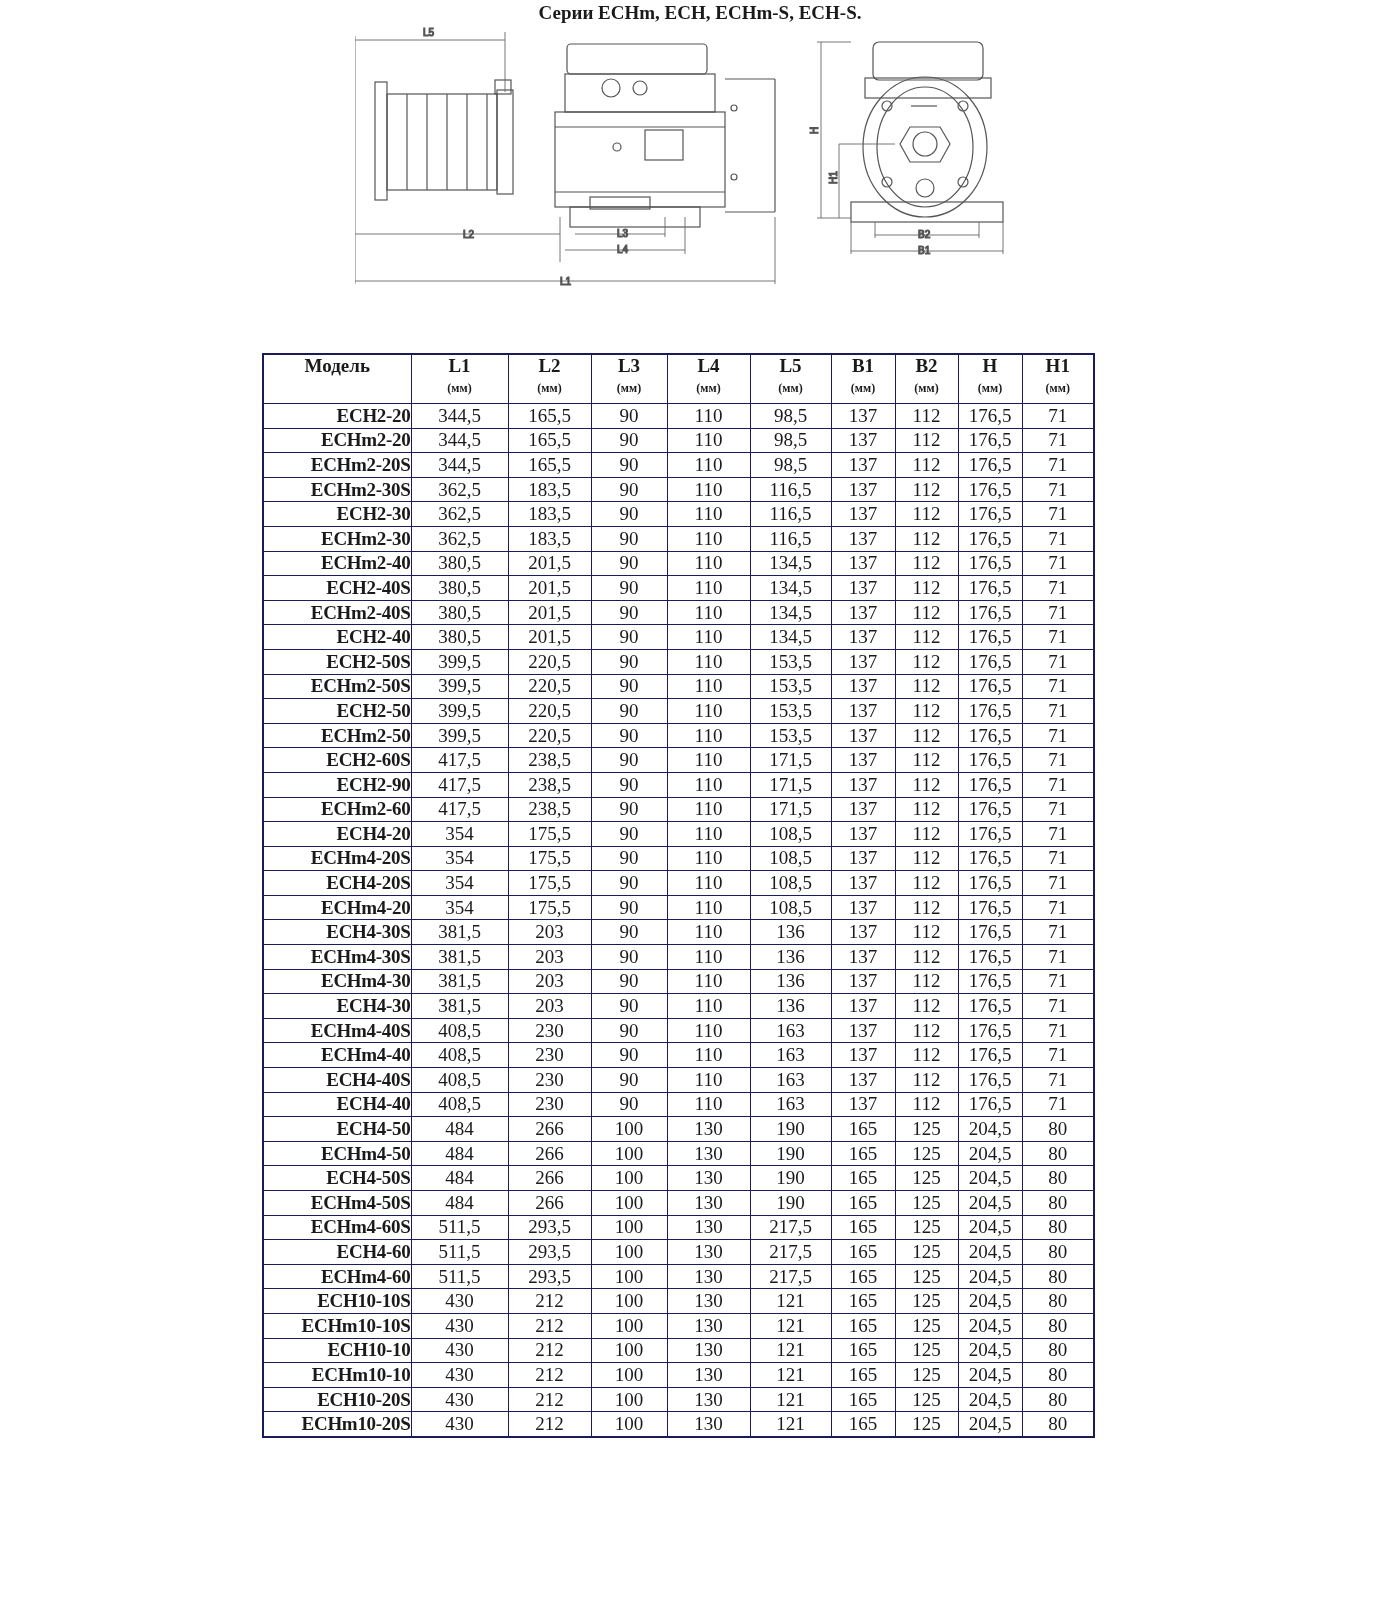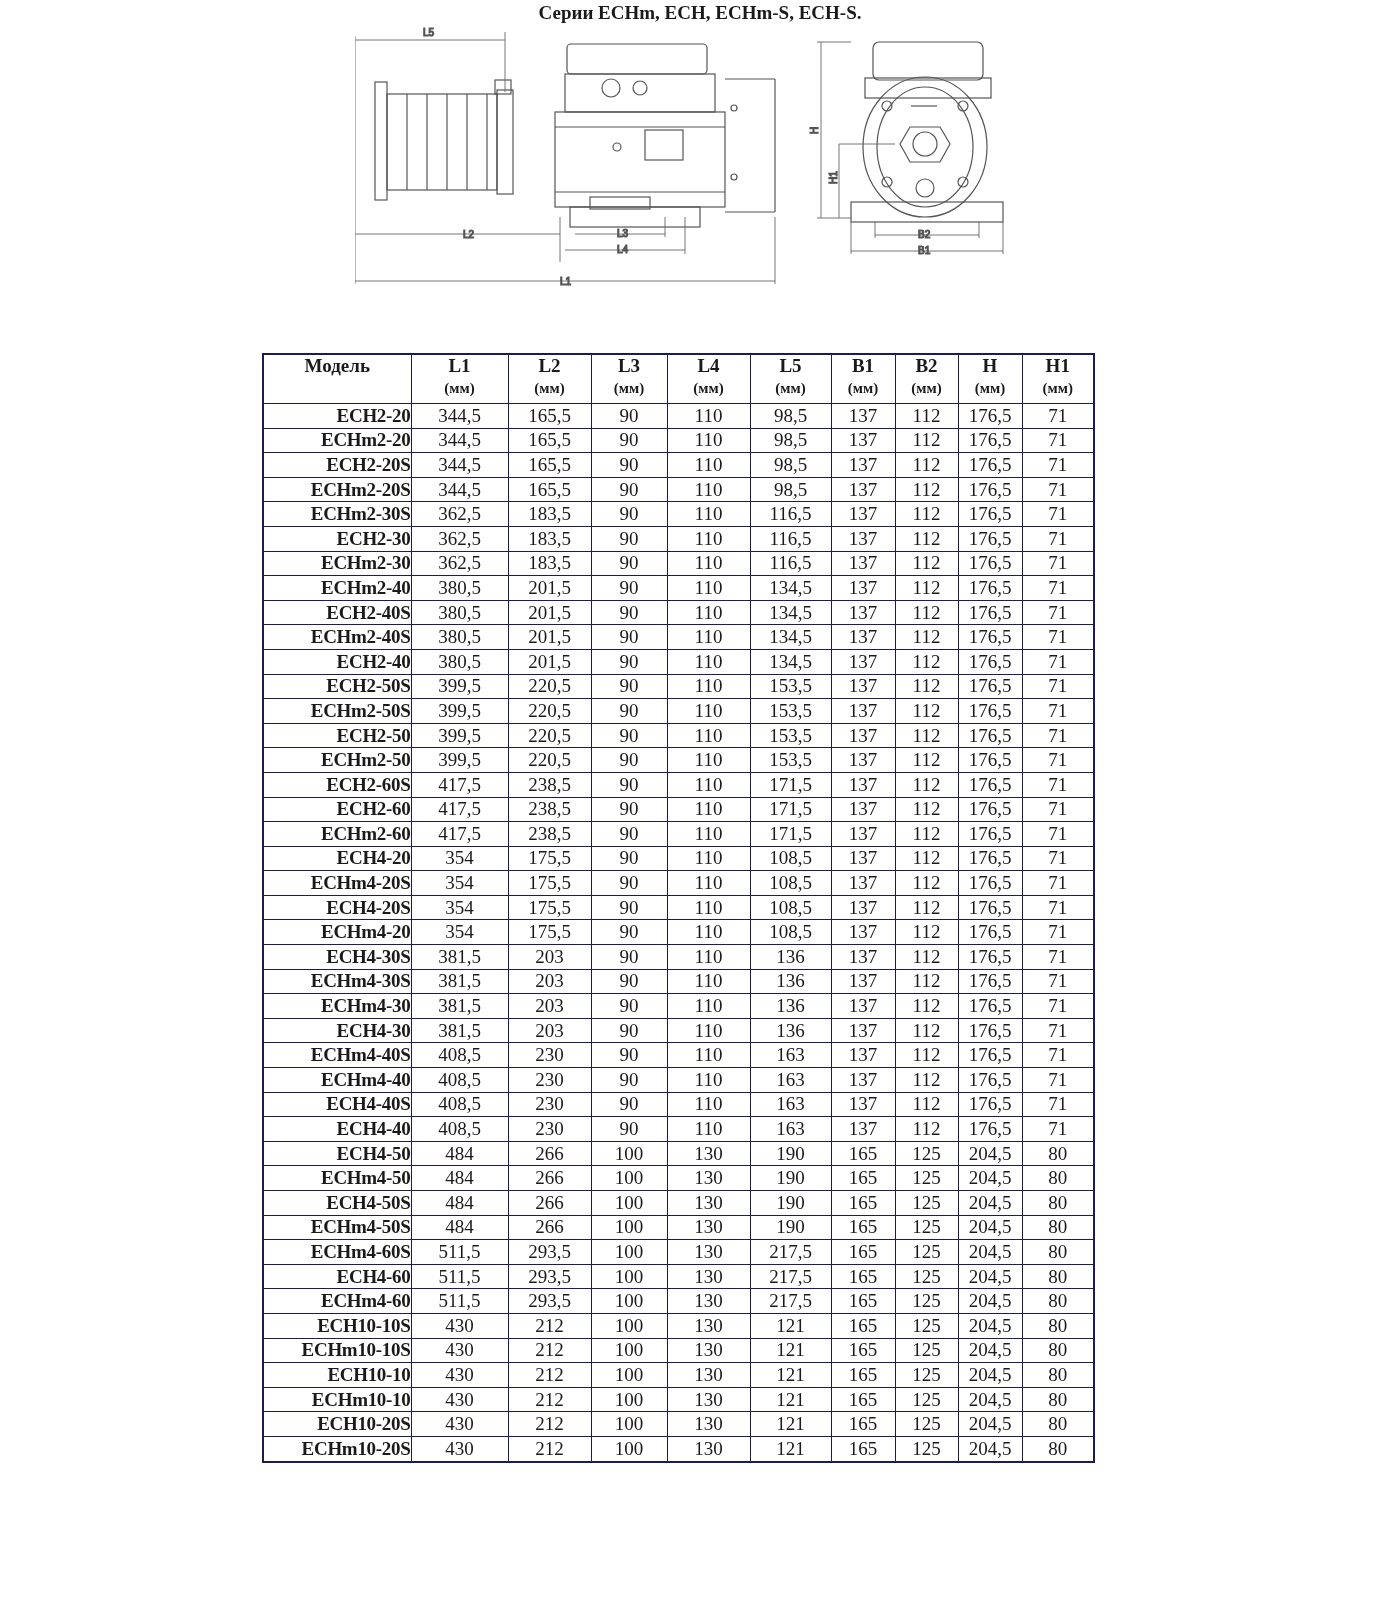--- a/index.html
+++ b/index.html
@@ -8,21 +8,21 @@
   .title { position:absolute; left:0; width:1400px; top:2px; text-align:center;
            font-weight:bold; font-size:19px; letter-spacing:0; color:#1a1a1a; }
   .drawing { position:absolute; left:355px; top:22px; width:690px; height:275px; }
   .drawing svg { width:100%; height:100%; }
   .dim-label { font-family:"Liberation Sans", sans-serif; font-size:10px; fill:#444; }
   table.dims { position:absolute; left:262px; top:353px; width:829px;
                border-collapse:collapse; border:2px solid #1b1b5a; table-layout:fixed; }
   table.dims th, table.dims td { border:1.5px solid #1b1b5a; padding:0; height:23.6px;
                font-size:19px; line-height:22px; color:#1a1a1a; }
   table.dims th { font-weight:bold; text-align:center; vertical-align:top; height:48px;margin-top:40px; }
-  table.dims th .unit { display:block; font-size:15px; margin-top:0px; }
+  table.dims th .unit { display:block; font-size:12px; margin-top:0px; }
   table.dims th.model-h { vertical-align:top; }
   table.dims td { text-align:center; }
   table.dims td.model { text-align:right; font-weight:bold; padding-left:1px; letter-spacing:-0.3px; }
   col.c0 { width:148px; } col.c1 { width:97px; } col.c2 { width:83px; } col.c3 { width:76px; }
   col.c4 { width:83px; } col.c5 { width:81px; } col.c6 { width:64px; } col.c7 { width:63px; }
   col.c8 { width:64px; } col.c9 { width:72px; }
 </style>
 </head>
 <body>
 
@@ -161,32 +161,20 @@
         <td>165,5</td>
         <td>90</td>
         <td>110</td>
         <td>98,5</td>
         <td>137</td>
         <td>112</td>
         <td>176,5</td>
         <td>71</td>
       </tr>
       <tr>
-        <td class="model">ECH2-20S</td>
-        <td>344,5</td>
-        <td>165,5</td>
-        <td>90</td>
-        <td>110</td>
-        <td>98,5</td>
-        <td>137</td>
-        <td>112</td>
-        <td>176,5</td>
-        <td>71</td>
-      </tr>
-      <tr>
         <td class="model">ECHm2-20S</td>
         <td>344,5</td>
         <td>165,5</td>
         <td>90</td>
         <td>110</td>
         <td>98,5</td>
         <td>137</td>
         <td>112</td>
         <td>176,5</td>
         <td>71</td>
@@ -329,21 +317,21 @@
         <td>238,5</td>
         <td>90</td>
         <td>110</td>
         <td>171,5</td>
         <td>137</td>
         <td>112</td>
         <td>176,5</td>
         <td>71</td>
       </tr>
       <tr>
-        <td class="model">ECH2-60</td>
+        <td class="model">ECH2-90</td>
         <td>417,5</td>
         <td>238,5</td>
         <td>90</td>
         <td>110</td>
         <td>171,5</td>
         <td>137</td>
         <td>112</td>
         <td>176,5</td>
         <td>71</td>
       </tr>

